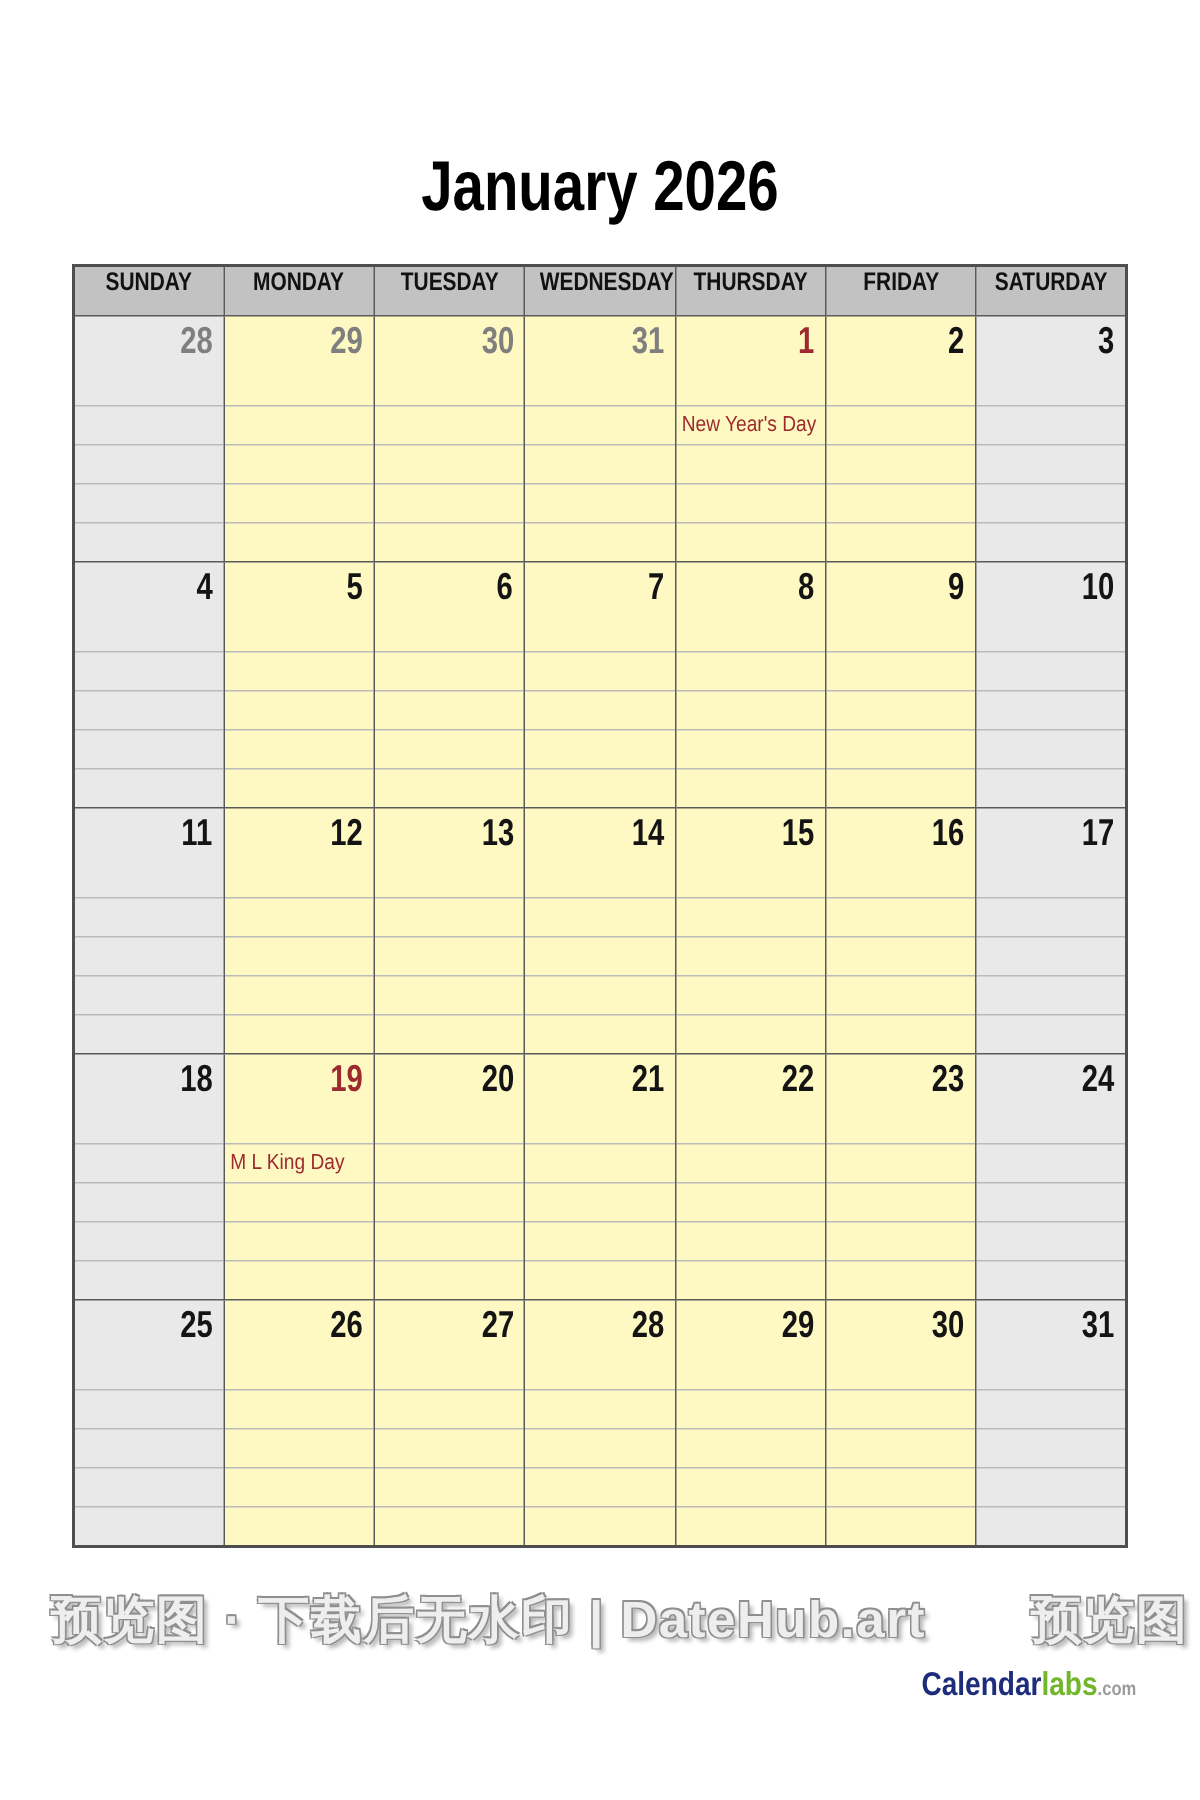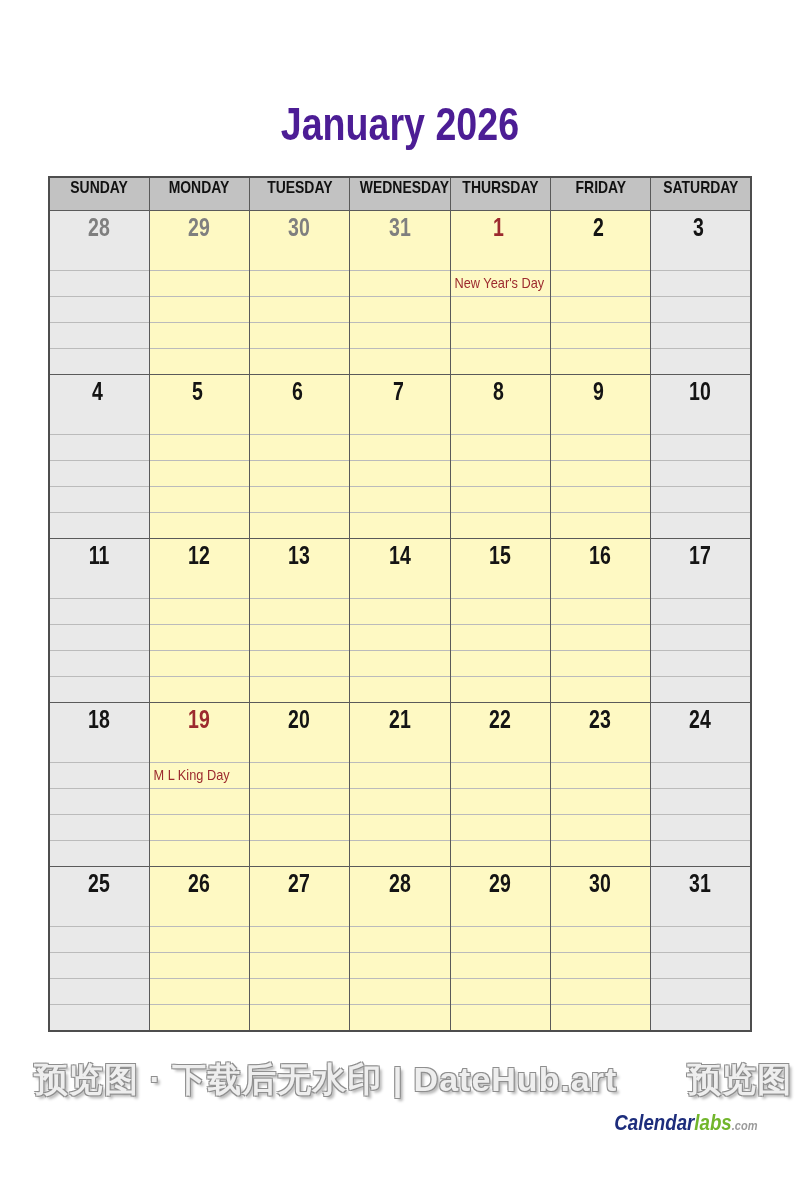--- a/index.html
+++ b/index.html
@@ -9,21 +9,21 @@
     overflow: hidden;
     position: relative;
     font-family: "Liberation Sans", sans-serif;
   }
   .page-title {
     position: absolute;
     top: 96px; left: 0; width: 800px;
     text-align: center;
     font-size: 47px;
     font-weight: 700;
-    color: #4c1d95;
+    color: #000000;
     letter-spacing: 0px;
   }
   .page-title .squeeze {
     display: inline-block;
     transform: scaleX(0.80);
     transform-origin: 50% 50%;
   }
   table.calendar {
     position: absolute;
     left: 48px; top: 176px;
@@ -49,21 +49,21 @@
   th.day-header .hdr-text {
     display: inline-block;
     transform: scaleX(0.82);
     transform-origin: 50% 50%;
     white-space: nowrap;
   }
   td.day-cell { background: #fef9c3; }
   td.day-cell.weekend { background: #e9e9e9; }
   .date-zone {
     height: 59px;
-    text-align: center;
+    text-align: right;
     padding: 3px 7px 0 0;
   }
   .date-num {
     display: inline-block;
     font-size: 25px;
     font-weight: 700;
     line-height: 1.05;
     transform: scaleX(0.78);
     transform-origin: 100% 50%;
     color: #141414;
@@ -101,21 +101,20 @@
       -1px  1px 0 #8f8f8f,
        1px  1px 0 #8f8f8f,
        3px  3px 3px #b5b5b5;
   }
   .logo {
     position: absolute;
     top: 1110px; right: 42px;
     white-space: nowrap;
     font-weight: 700;
     cursor: pointer;
-    font-style: italic;
   }
   .logo .squeeze {
     display: inline-block;
     transform: scaleX(0.85);
     transform-origin: 100% 50%;
   }
   .logo-blue  { color: #1d2d7c; font-size: 22px; }
   .logo-green { color: #72b62c; font-size: 22px; }
   .logo-gray  { color: #9b9b9b; font-size: 13px; }
 </style>

